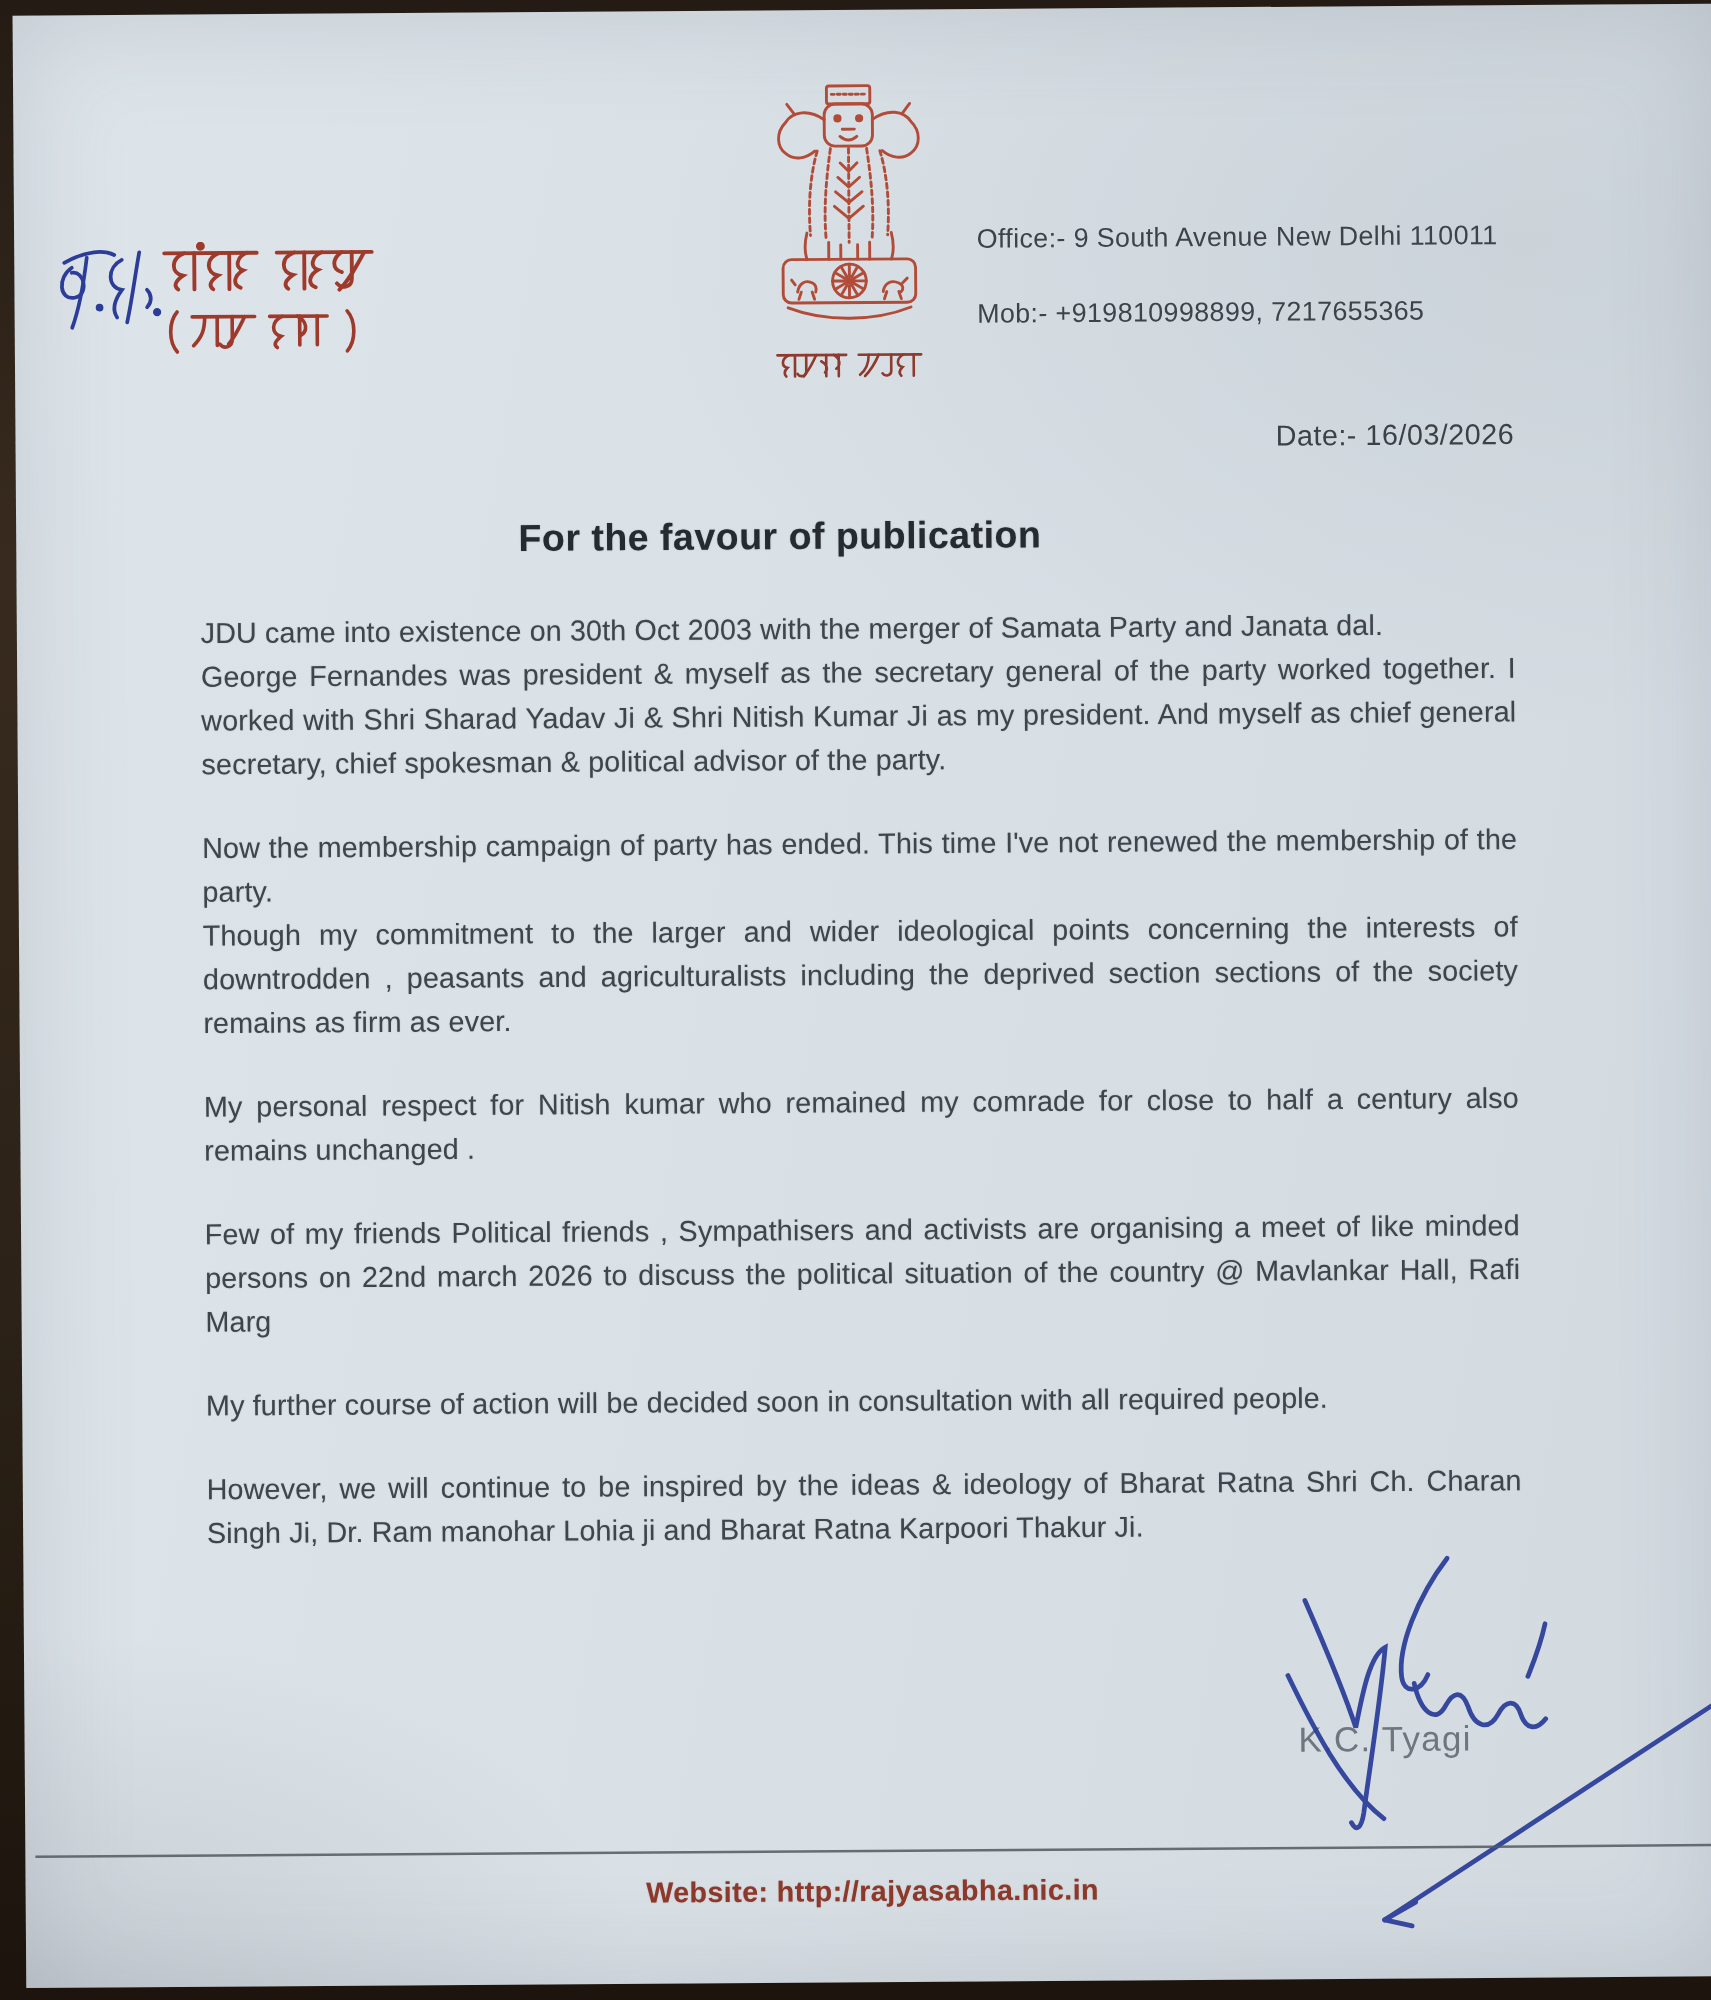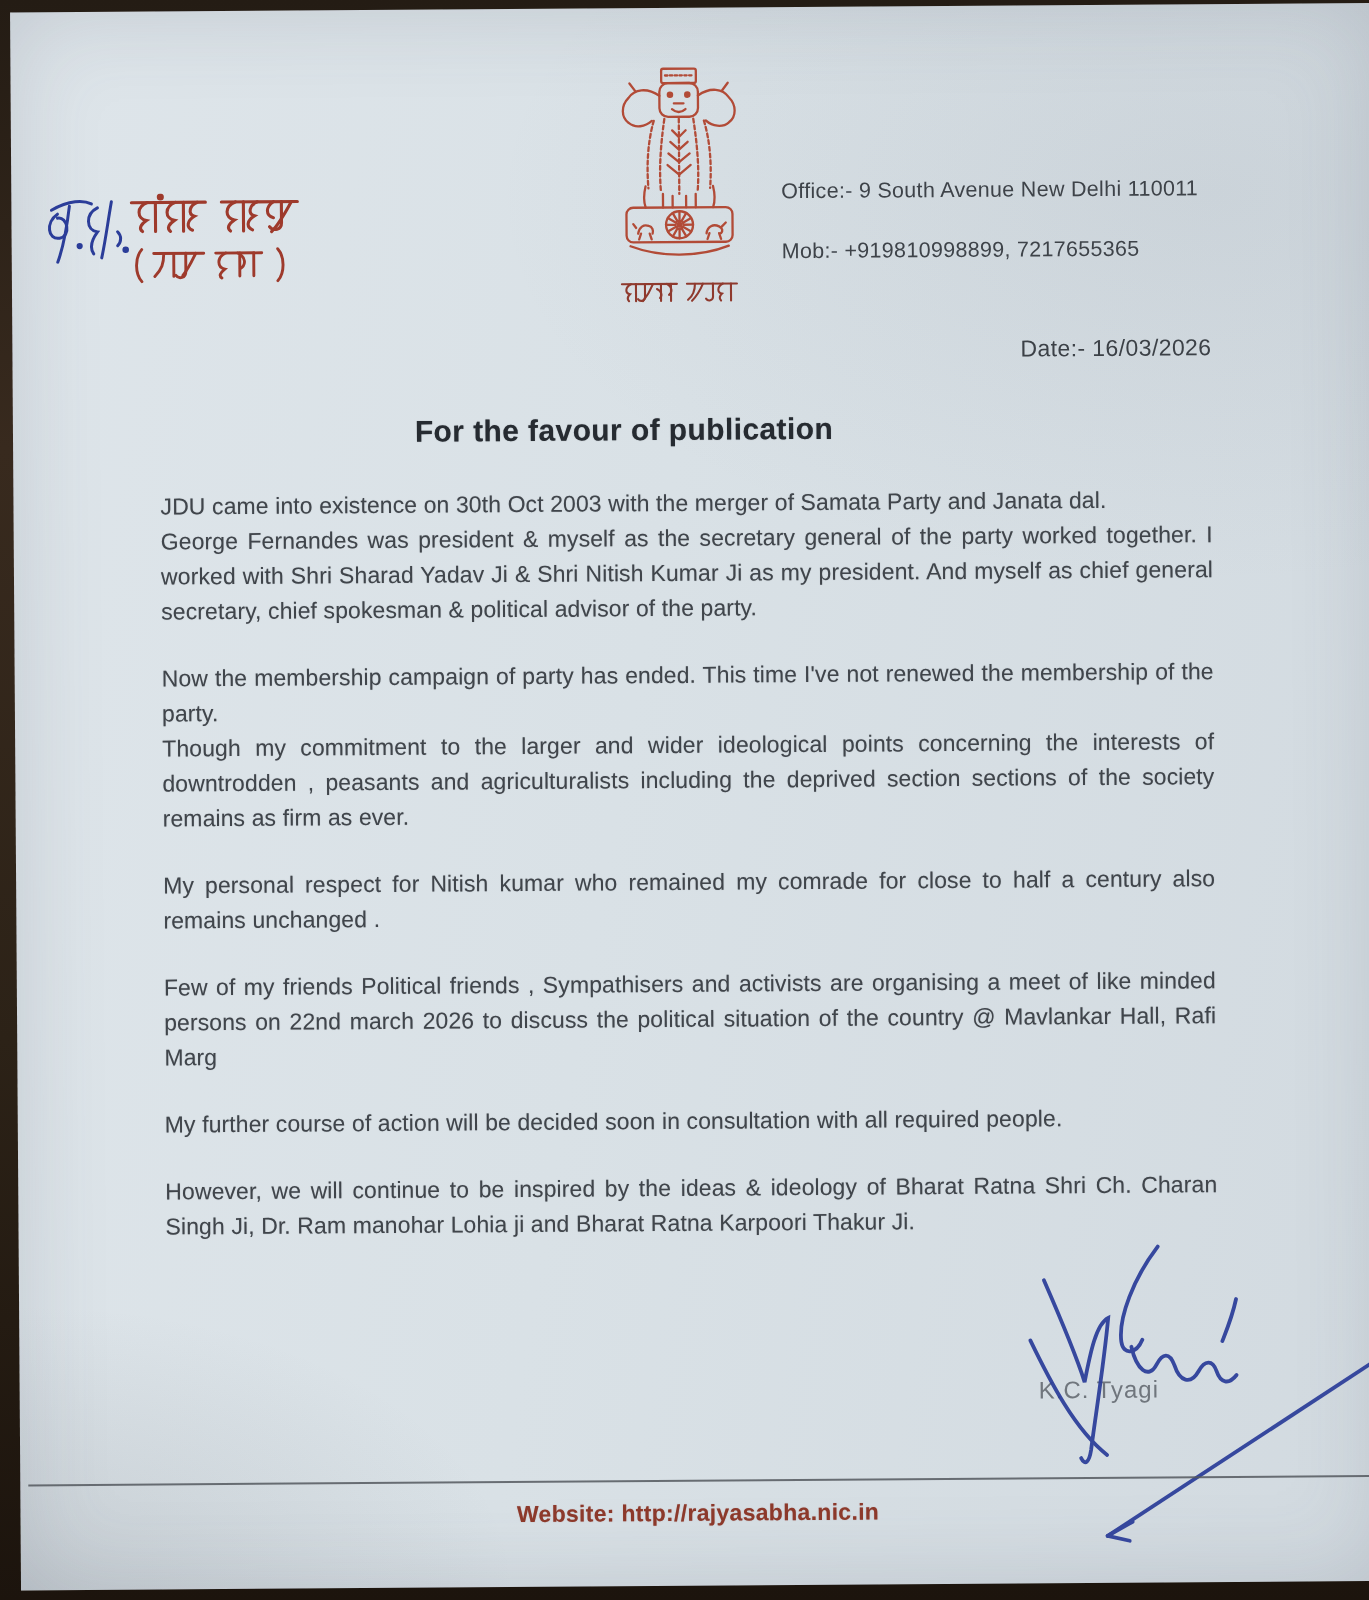--- a/index.html
+++ b/index.html
@@ -25,21 +25,21 @@
     font-size:30px;font-weight:bold;color:#262b31;letter-spacing:0.4px;
     text-align:center;text-shadow:0 0 1px rgba(38,43,49,0.4);
   }
   .body-col{
     left:147px;top:478px;width:1052px;
     font-size:23px;line-height:35px;color:#40454b;
     text-shadow:0 0 1px rgba(64,70,76,0.3);letter-spacing:0.1px;
   }
   .block{margin:0 0 32px 0;}
   .block p{margin:0;text-align:justify;}
-  .sig-name{font-size:24px;color:#70767d;letter-spacing:1px;}
+  .sig-name{font-size:28px;color:#70767d;letter-spacing:1px;}
   .divider{
     left:8px;top:1472px;width:1357px;height:2px;background:#53585e;opacity:0.85;
   }
   .footer-site{
     left:0;top:1492px;width:1355px;text-align:center;
     font-size:23px;font-weight:bold;color:#8c392b;letter-spacing:0.3px;
     text-shadow:0 0 1px rgba(140,57,43,0.4);
   }
   svg{display:block;}
 </style>

